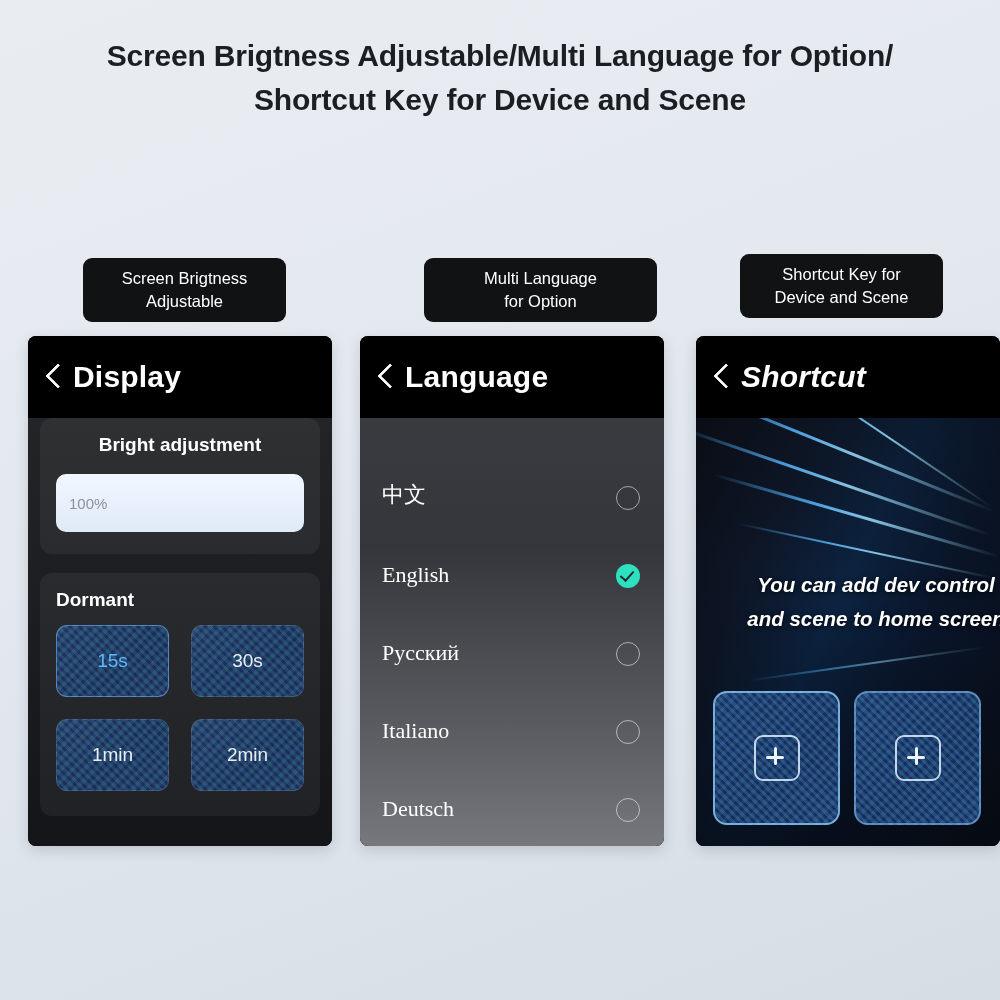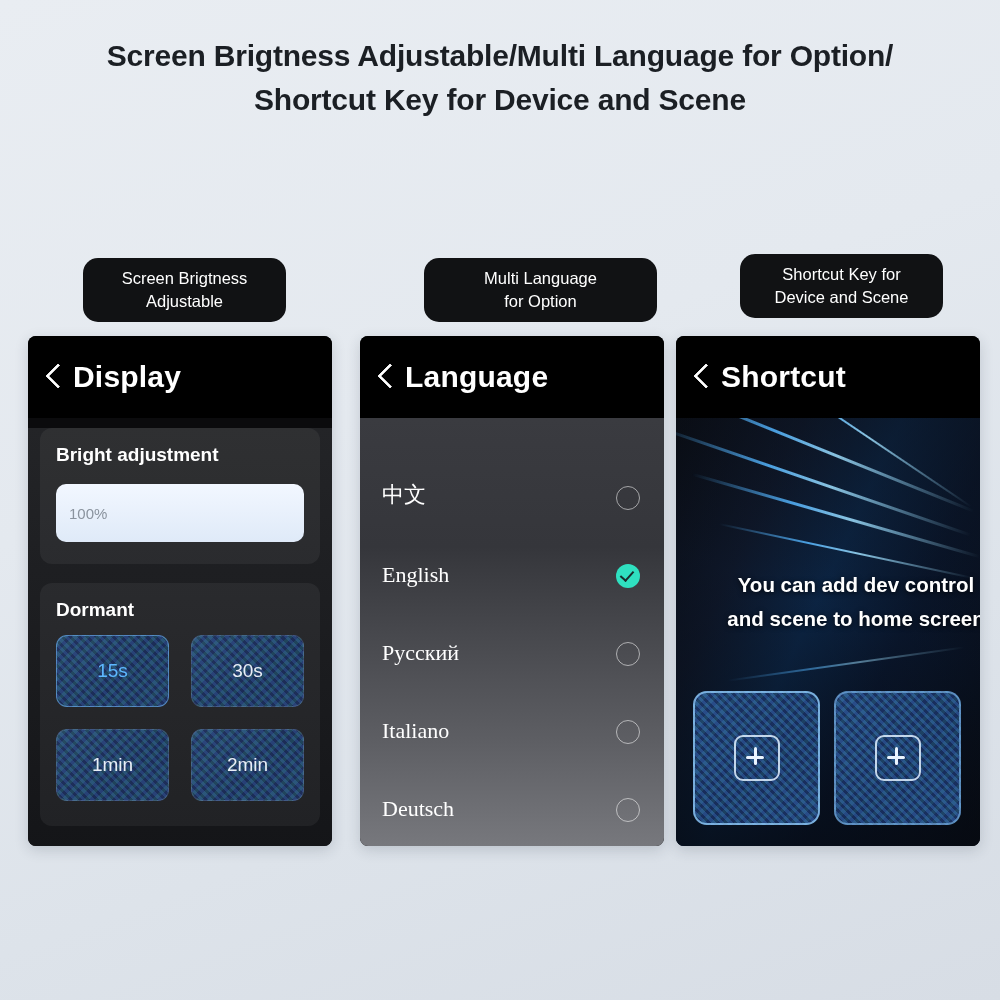--- a/index.html
+++ b/index.html
@@ -27,21 +27,21 @@
     font-weight: bold;
     line-height: 44px;
     letter-spacing: -0.2px;
   }
 
   
   .caption {
     position: absolute;
     background: #111214;
     color: #ffffff;
-    border-radius: 15px;
+    border-radius: 9px;
     text-align: center;
     font-size: 16.5px;
     line-height: 23px;
     padding: 9px 14px;
     box-sizing: border-box;
   }
   #cap-1 { left: 83px;  top: 258px; width: 203px; }
   #cap-2 { left: 424px; top: 258px; width: 233px; }
   #cap-3 { left: 740px; top: 254px; width: 203px; }
 
@@ -51,21 +51,21 @@
     top: 336px;
     width: 304px;
     height: 510px;
     border-radius: 8px;
     overflow: hidden;
     background: #0b0b0d;
     box-shadow: 0 4px 14px rgba(40,50,65,0.18);
   }
   #panel-1 { left: 28px; }
   #panel-2 { left: 360px; }
-  #panel-3 { left: 676px; }
+  #panel-3 { left: 696px; font-style: italic; }
 
   .panel-header {
     height: 82px;
     background: #000;
     display: flex;
     align-items: center;
     padding-left: 16px;
     box-sizing: border-box;
   }
   .back-chevron {
@@ -100,23 +100,23 @@
     background: linear-gradient(180deg, #232427 0%, #1d1e21 40%, #141518 100%);
     padding: 0 12px;
     box-sizing: border-box;
   }
   .card {
     background: rgba(255,255,255,0.055);
     border-radius: 12px;
     box-sizing: border-box;
   }
   .bright-card {
-    margin-top: 10px;
     height: 136px;
     padding: 16px 16px 0 16px;
+    text-align: center;
   }
   .bright-label {
     color: #fff;
     font-size: 19px;
     font-weight: bold;
     margin-bottom: 18px;
   }
   .slider {
     height: 58px;
     border-radius: 10px;

